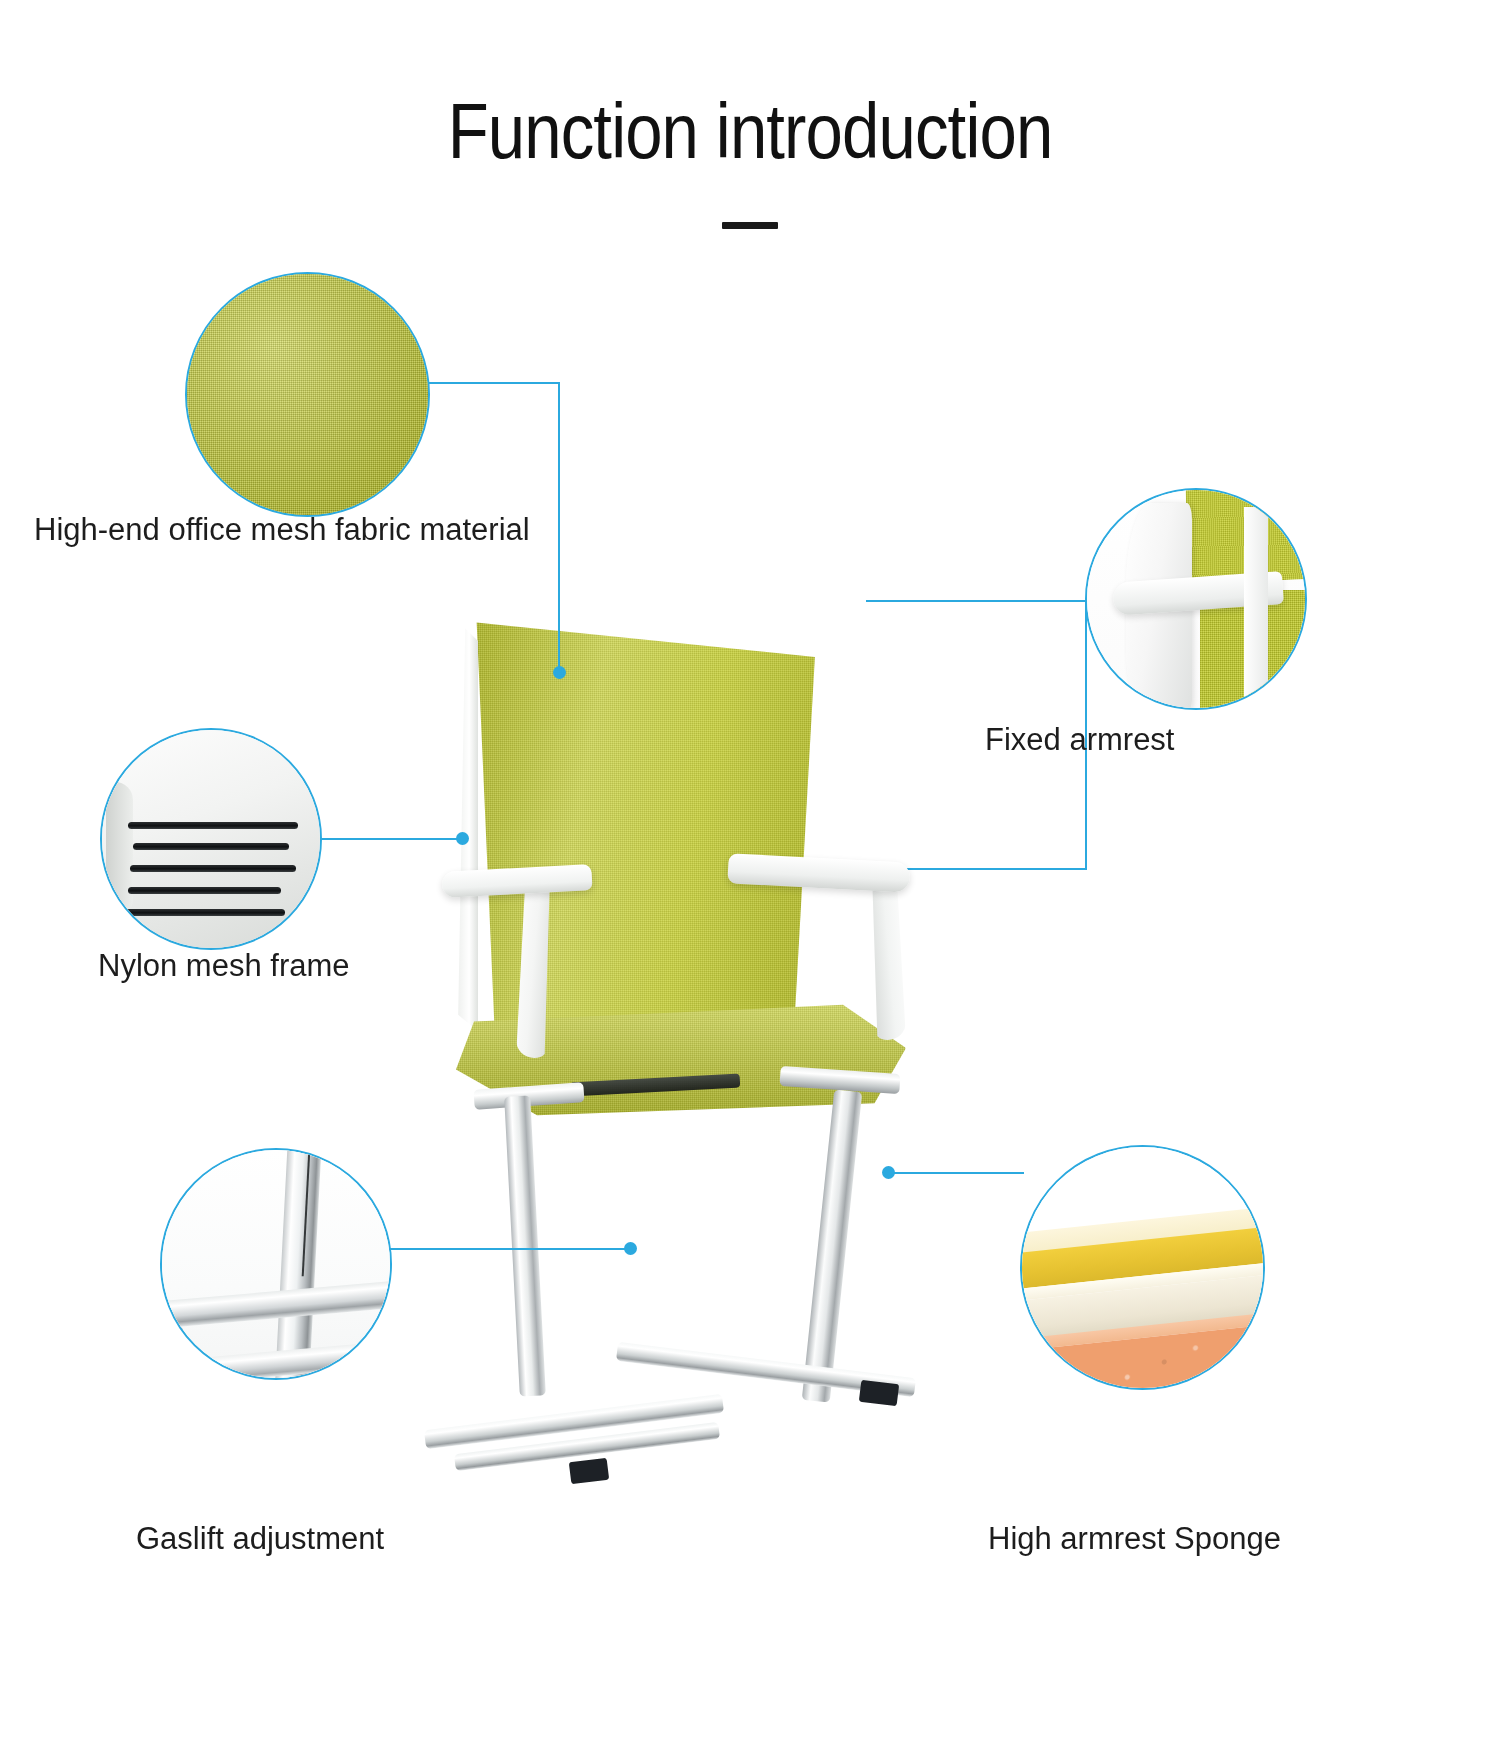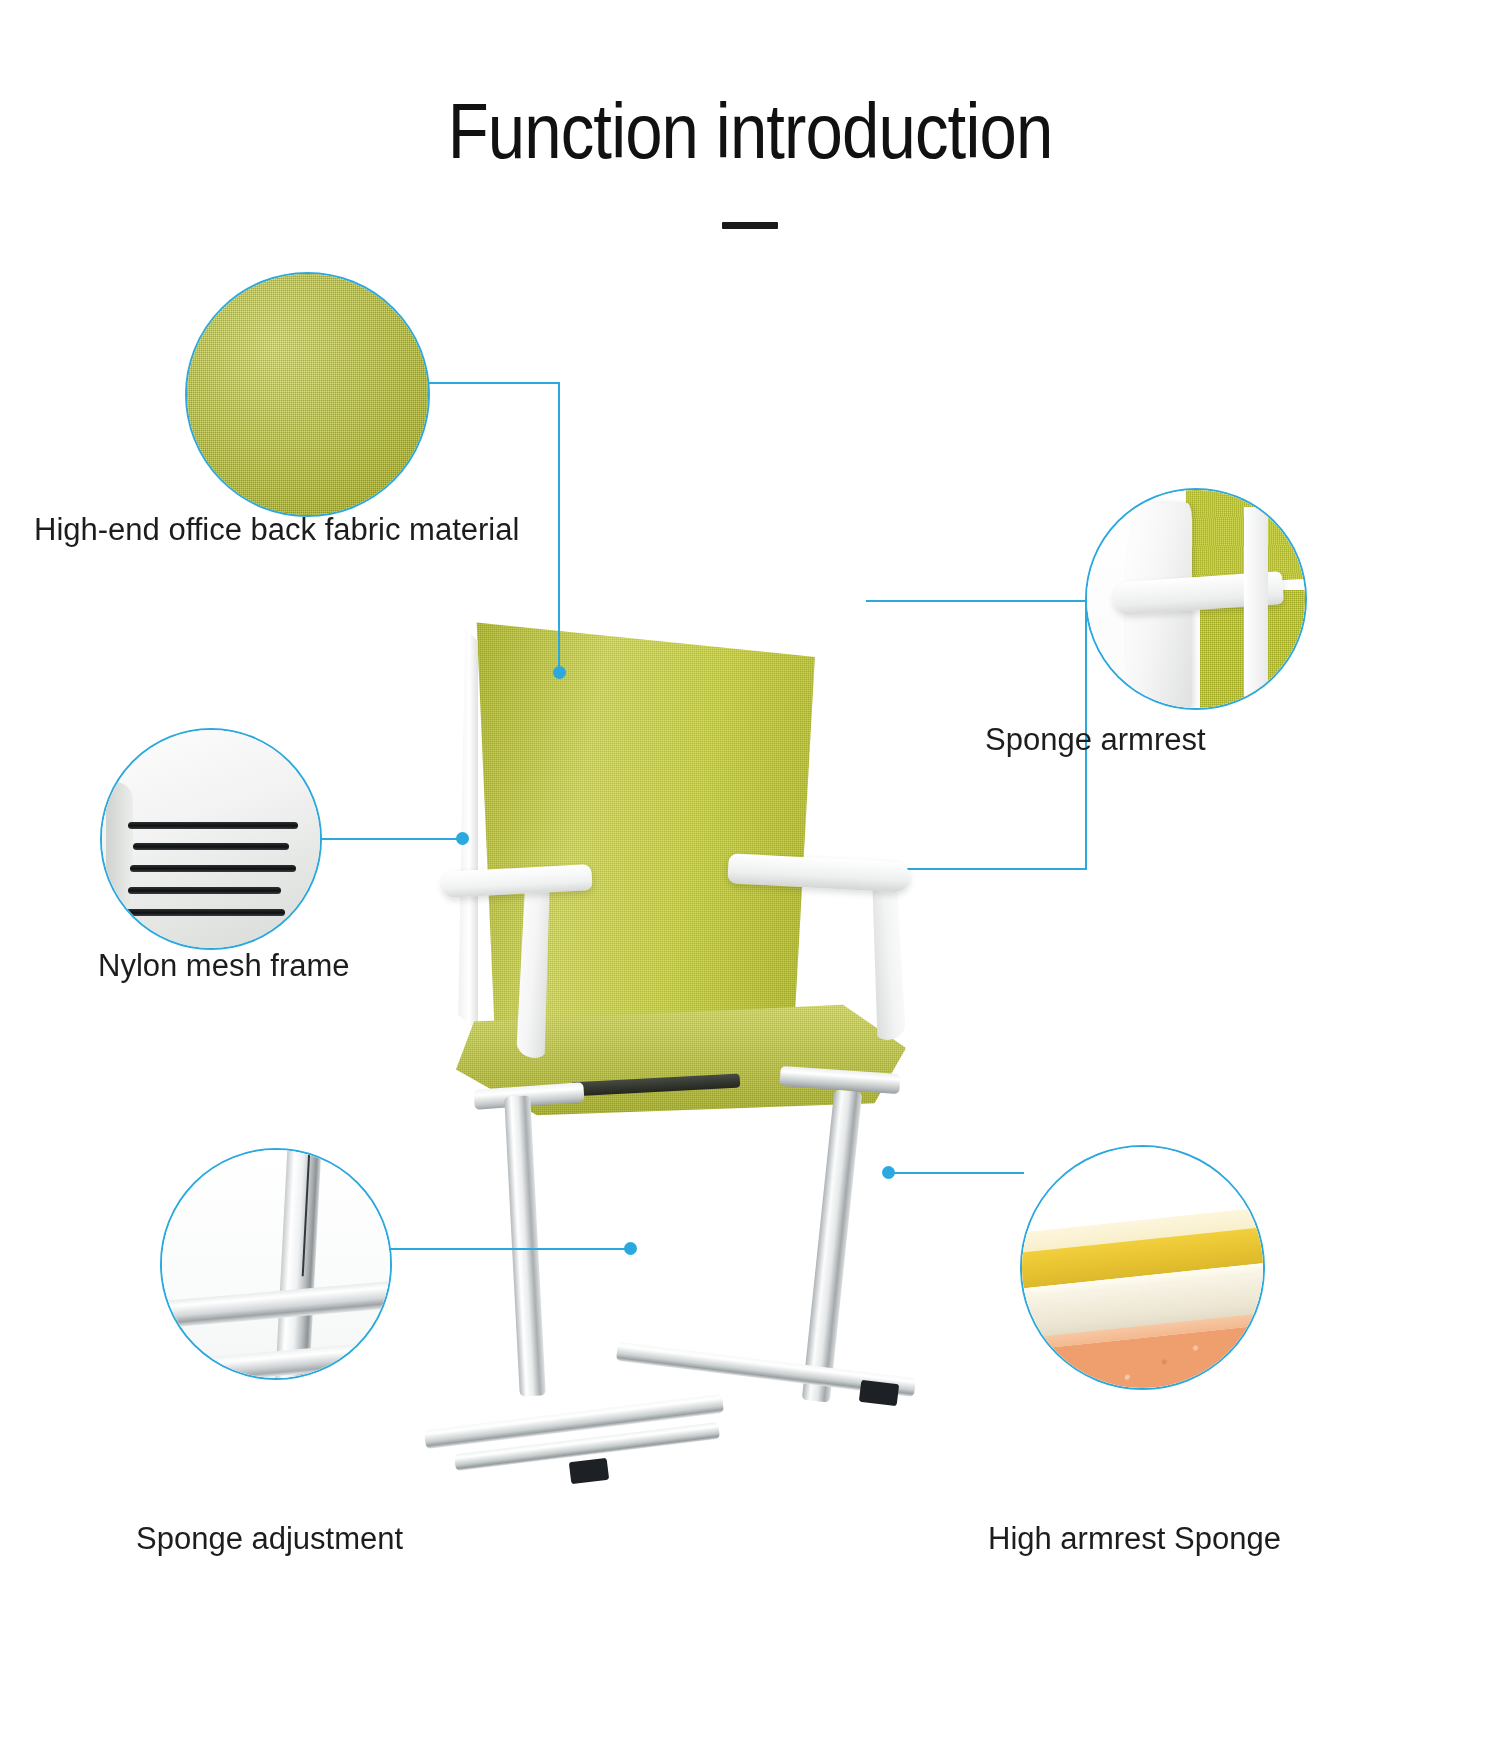--- a/index.html
+++ b/index.html
@@ -207,21 +207,21 @@
     <div class="foot-a"></div>
     <div class="foot-b"></div>
   </div>
 
   <div class="bubble" style="left:185px;top:272px;width:245px;height:245px;">
     <div class="bubble-inner tex-fabric"></div>
   </div>
   <div class="conn conn-h" style="left:428px;top:382px;width:132px;"></div>
   <div class="conn conn-v" style="left:558px;top:382px;height:290px;"></div>
   <div class="dot" style="left:553px;top:666px;"></div>
-  <div class="lbl" style="left:34px;top:512px;">High-end office back fabric material</div>
+  <div class="lbl" style="left:34px;top:512px;">High-end office mesh fabric material</div>
 
   <div class="bubble" style="left:100px;top:728px;width:222px;height:222px;">
     <div class="bubble-inner tex-nylon">
       <div class="nylon-edge"></div>
       <div class="nylon-slot" style="left:12%;top:42%;width:78%;"></div>
       <div class="nylon-slot" style="left:14%;top:52%;width:72%;"></div>
       <div class="nylon-slot" style="left:13%;top:62%;width:76%;"></div>
       <div class="nylon-slot" style="left:12%;top:72%;width:70%;"></div>
       <div class="nylon-slot" style="left:10%;top:82%;width:74%;"></div>
     </div>
@@ -236,33 +236,33 @@
       <div class="arm-fabric-bot"></div>
       <div class="arm-white-v"></div>
       <div class="arm-white-h"></div>
       <div class="arm-post"></div>
     </div>
   </div>
   <div class="conn conn-v" style="left:1085px;top:600px;height:270px;"></div>
   <div class="conn conn-h" style="left:866px;top:600px;width:221px;"></div>
   <div class="conn conn-h" style="left:866px;top:868px;width:221px;"></div>
   <div class="dot" style="left:858px;top:862px;"></div>
-  <div class="lbl" style="left:985px;top:722px;">Sponge armrest</div>
+  <div class="lbl" style="left:985px;top:722px;">Fixed armrest</div>
 
   <div class="bubble" style="left:160px;top:1148px;width:232px;height:232px;">
     <div class="bubble-inner tex-chrome">
       <div class="chrome-vert"></div>
       <div class="chrome-horz"></div>
       <div class="chrome-horz2"></div>
       <div class="chrome-cap"></div>
     </div>
   </div>
   <div class="conn conn-h" style="left:390px;top:1248px;width:240px;"></div>
   <div class="dot" style="left:624px;top:1242px;"></div>
-  <div class="lbl" style="left:136px;top:1521px;">Sponge adjustment</div>
+  <div class="lbl" style="left:136px;top:1521px;">Gaslift adjustment</div>
 
   <div class="bubble" style="left:1020px;top:1145px;width:245px;height:245px;">
     <div class="bubble-inner tex-sponge">
       <div class="sp-top"></div>
       <div class="sp-yellow"></div>
       <div class="sp-cream-top"></div>
       <div class="sp-cream"></div>
       <div class="sp-orange-top"></div>
       <div class="sp-orange"></div>
     </div>

